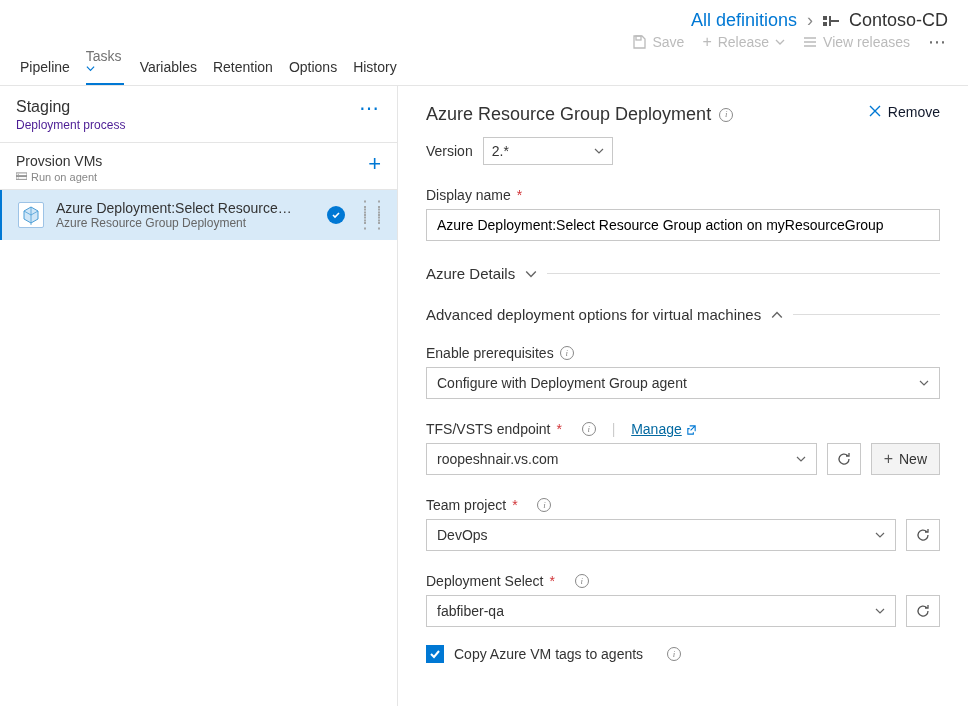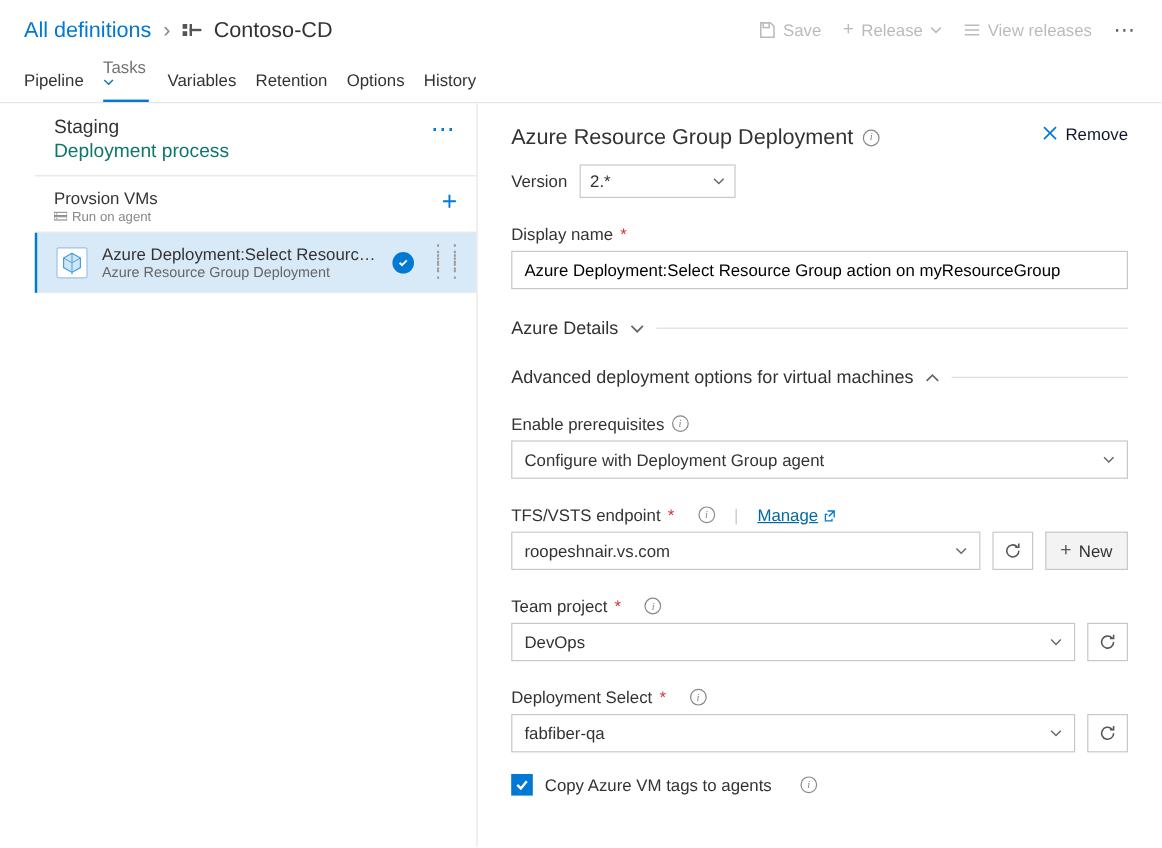--- a/index.html
+++ b/index.html
@@ -6,23 +6,24 @@
   body {
     margin: 0;
     font-family: "Segoe UI", -apple-system, BlinkMacSystemFont, sans-serif;
     font-size: 14px;
     color: #333;
     background: #fff;
     width: 968px;
   }
   .topbar {
     display: flex;
-    align-items: center;
+    align-items: flex-end;
     padding: 10px 20px 8px 20px;
     height: 48px;
+    flex-direction: column;
   }
   .breadcrumb {
     display: flex;
     align-items: center;
     gap: 10px;
     flex: 1;
     font-size: 18px;
   }
   .breadcrumb a { color: #0078d4; text-decoration: none; }
   .bc-sep { color: #888; }
@@ -46,29 +47,28 @@
     align-items: flex-end;
   }
   .tab { padding-bottom: 10px; color: #333; cursor: pointer; }
   .tab.active { color: #737373; border-bottom: 2px solid #0078d4; font-weight:400;}
   .tab .chev { margin-left: 2px; }
   .main { display: flex; }
   .left {
     width: 398px;
     border-right: 1px solid #e5e5e5;
     min-height: 620px;
-    padding-left: 29px;
   }
   .stage-head {
     padding: 12px 16px 10px 16px;
     border-bottom: 1px solid #e5e5e5;
     display: flex; justify-content: space-between; align-items: flex-start;
   }
   .stage-head h3 { margin:0; font-size:16px; font-weight:400;}
-  .stage-sub { font-size: 16px; color: #0f766e; margin-top: 2px;}
+  .stage-sub { font-size: 12px; color: #4c1d95; margin-top: 2px;}
   .agent-row {
     padding: 10px 16px 6px 16px;
     border-bottom: 1px solid #e5e5e5;
     display:flex; justify-content:space-between; align-items:flex-start;
   }
   .agent-row h4 { margin:0; font-size:14px; font-weight:400;}
   .agent-sub { font-size: 11px; color: #888; display:flex; align-items:center; gap:4px; margin-top:2px;}
   .plus { color:#0078d4; font-size: 22px; font-weight:300; line-height:1;}
   .task-row {
     background: #d8eaf8;

